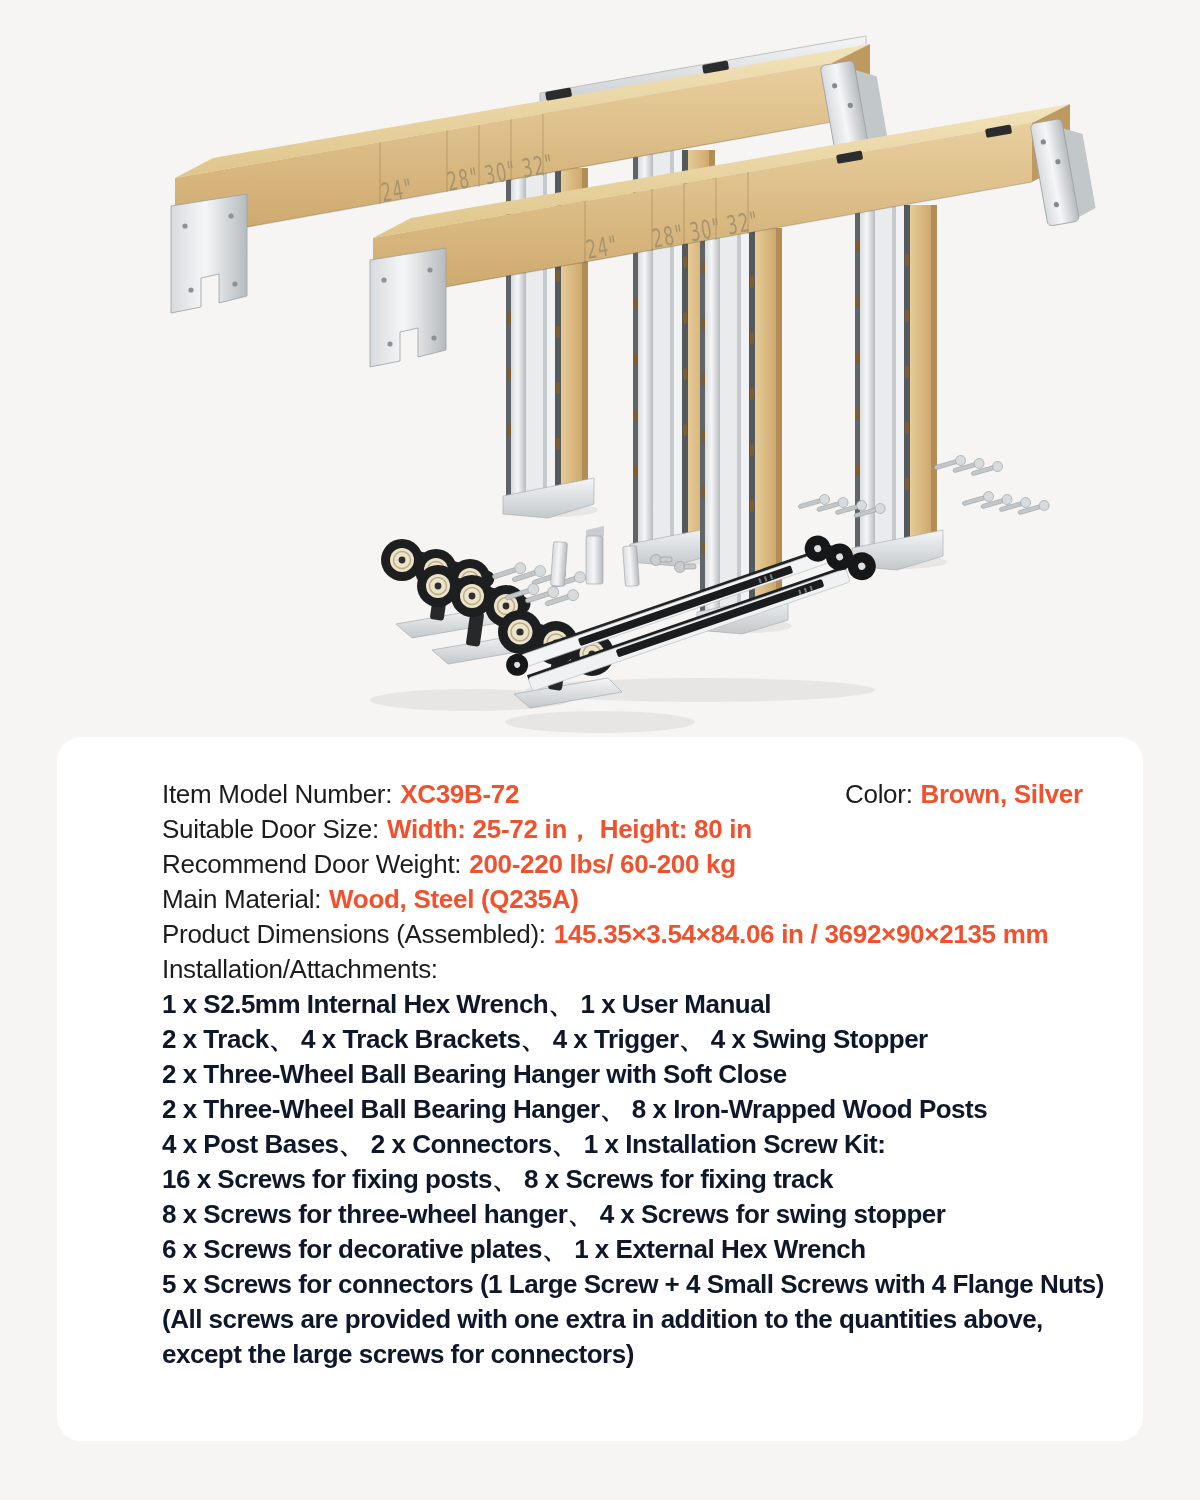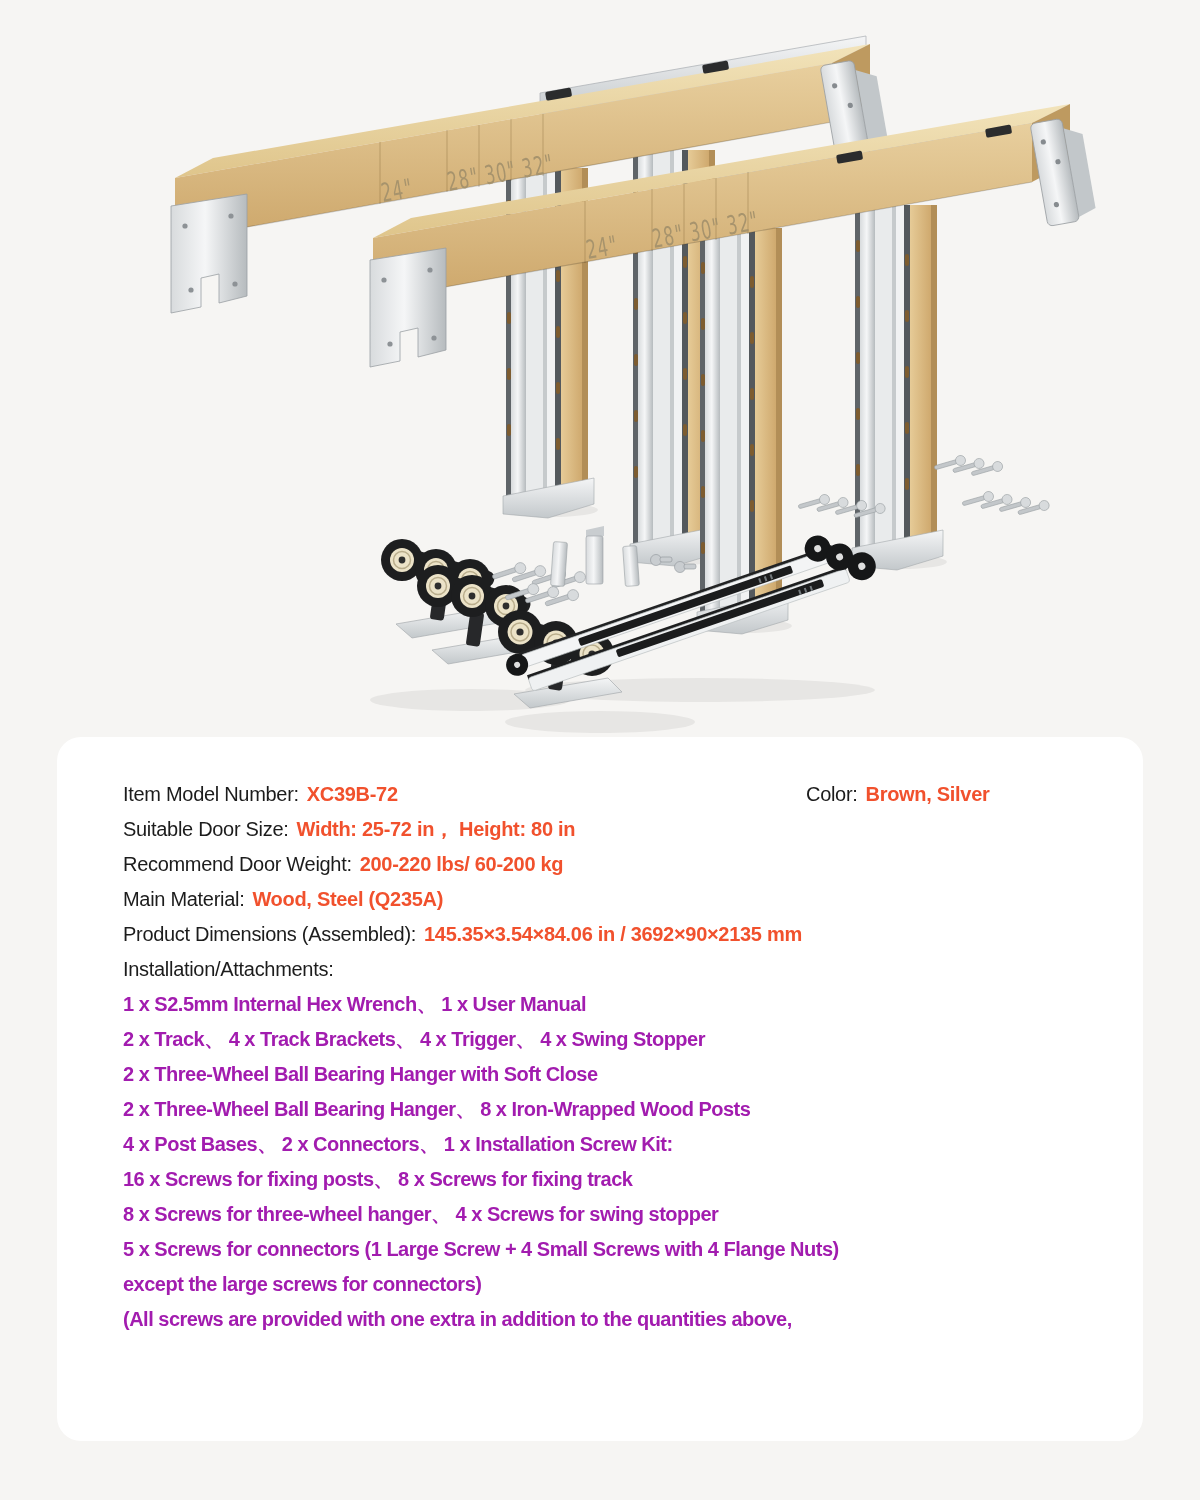--- a/index.html
+++ b/index.html
@@ -1,27 +1,27 @@
 <!DOCTYPE html>
 <html><head>
 <meta charset="utf-8">
 <style>
   html,body{margin:0;padding:0;}
   body{width:1200px;height:1500px;font-family:"Liberation Sans",sans-serif;}
   .page{position:relative;width:1200px;height:1500px;background:#F6F5F3;overflow:hidden;}
   .photo{position:absolute;left:0;top:0;width:1200px;height:740px;}
   .card{position:absolute;left:57px;top:737px;width:1086px;height:704px;background:#FFFFFF;
         border-radius:24px;box-sizing:border-box;padding:40px 24px 0 66px;}
-  .line{height:35px;line-height:35px;font-size:20px;letter-spacing:-0.3px;color:#1C1C1C;
-        white-space:nowrap;}
+  .line{height:35px;line-height:35px;font-size:26px;letter-spacing:-0.3px;color:#1C1C1C;
+        white-space:nowrap;margin-left:39px;}
   .lbl{margin-right:8px;}
   .val{color:#F1512D;font-weight:700;}
   .row1{position:relative;}
   .color-col{position:absolute;left:683px;top:0;white-space:nowrap;text-align:right;}
-  .acc{color:#a21caf;font-weight:700;letter-spacing:-0.5px;}
+  .acc{color:#0f172a;font-weight:700;letter-spacing:-0.5px;}
   .engrave{font-family:"DejaVu Sans",sans-serif;font-size:26px;fill:#A5926C;opacity:.95;
            letter-spacing:2px;}
 </style>
 </head>
 <body>
 
 <div class="page">
 
   <div class="photo">
     <svg viewBox="0 0 1200 740" width="1200" height="740">
@@ -471,17 +471,18 @@
 
     <div class="line">Installation/Attachments:</div>
 
     <div class="line acc">1 x S2.5mm Internal Hex Wrench、 1 x User Manual</div>
     <div class="line acc">2 x Track、 4 x Track Brackets、 4 x Trigger、 4 x Swing Stopper</div>
     <div class="line acc">2 x Three-Wheel Ball Bearing Hanger with Soft Close</div>
     <div class="line acc">2 x Three-Wheel Ball Bearing Hanger、 8 x Iron-Wrapped Wood Posts</div>
     <div class="line acc">4 x Post Bases、 2 x Connectors、 1 x Installation Screw Kit:</div>
     <div class="line acc">16 x Screws for fixing posts、 8 x Screws for fixing track</div>
     <div class="line acc">8 x Screws for three-wheel hanger、 4 x Screws for swing stopper</div>
+    <div class="line acc">6 x Screws for decorative plates、 1 x External Hex Wrench</div>
     <div class="line acc">5 x Screws for connectors (1 Large Screw + 4 Small Screws with 4 Flange Nuts)</div>
+    <div class="line acc">(All screws are provided with one extra in addition to the quantities above,</div>
     <div class="line acc">except the large screws for connectors)</div>
-    <div class="line acc">(All screws are provided with one extra in addition to the quantities above,</div>
   </div>
 </div>
 
 </body></html>

